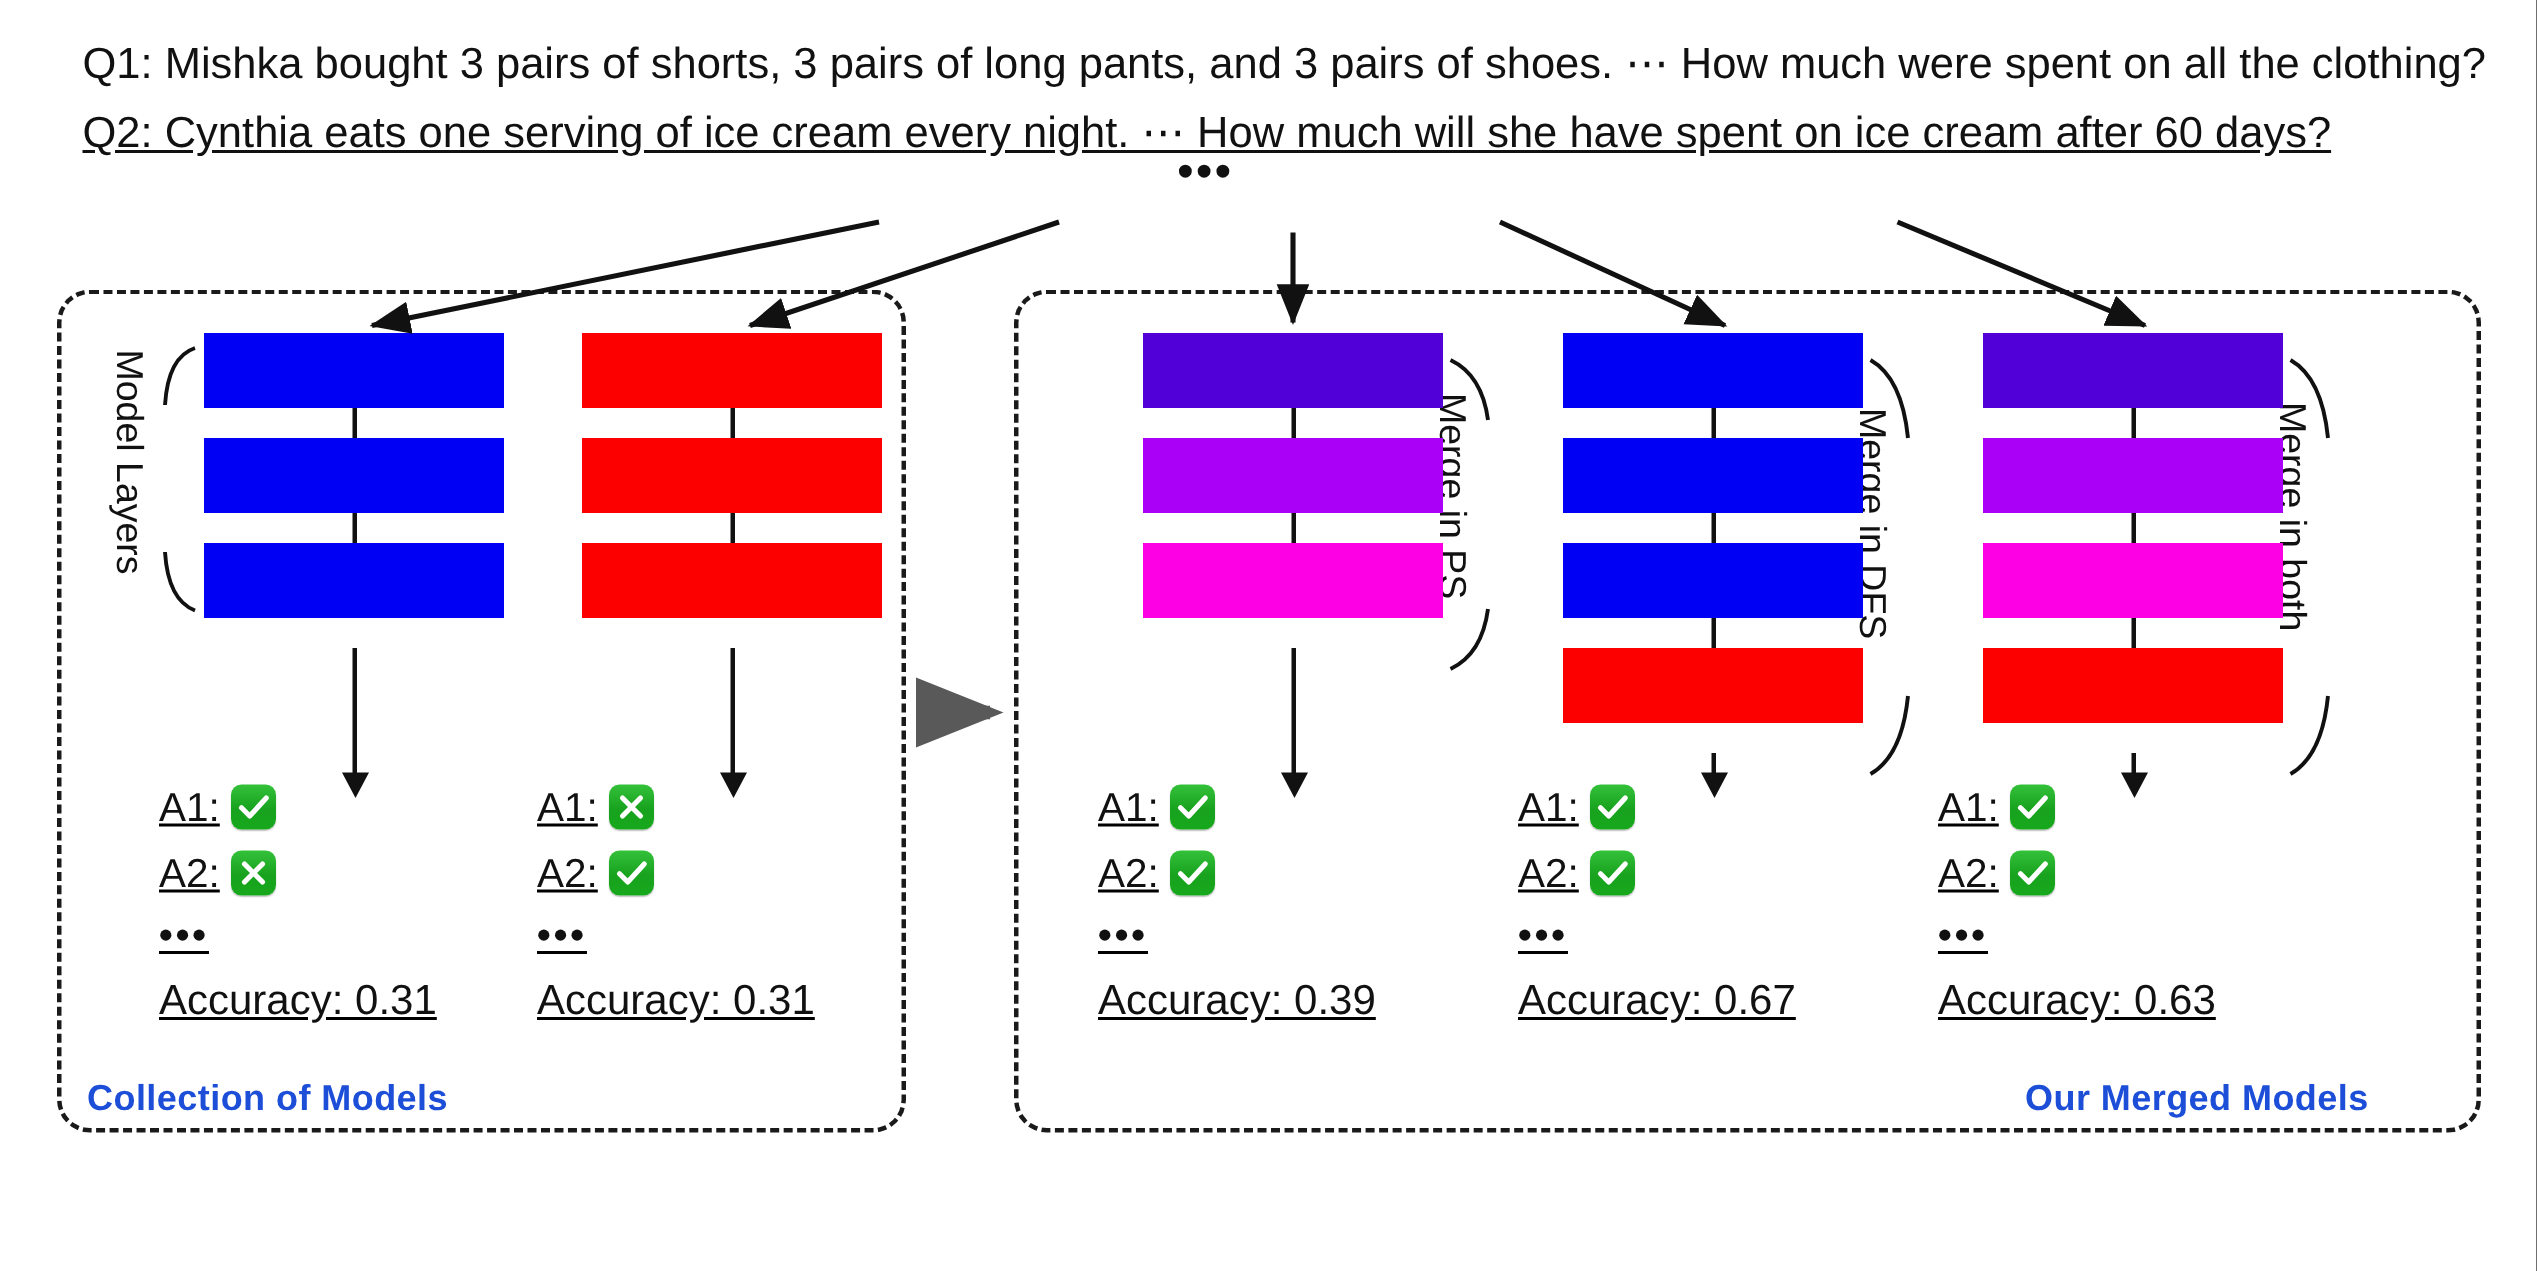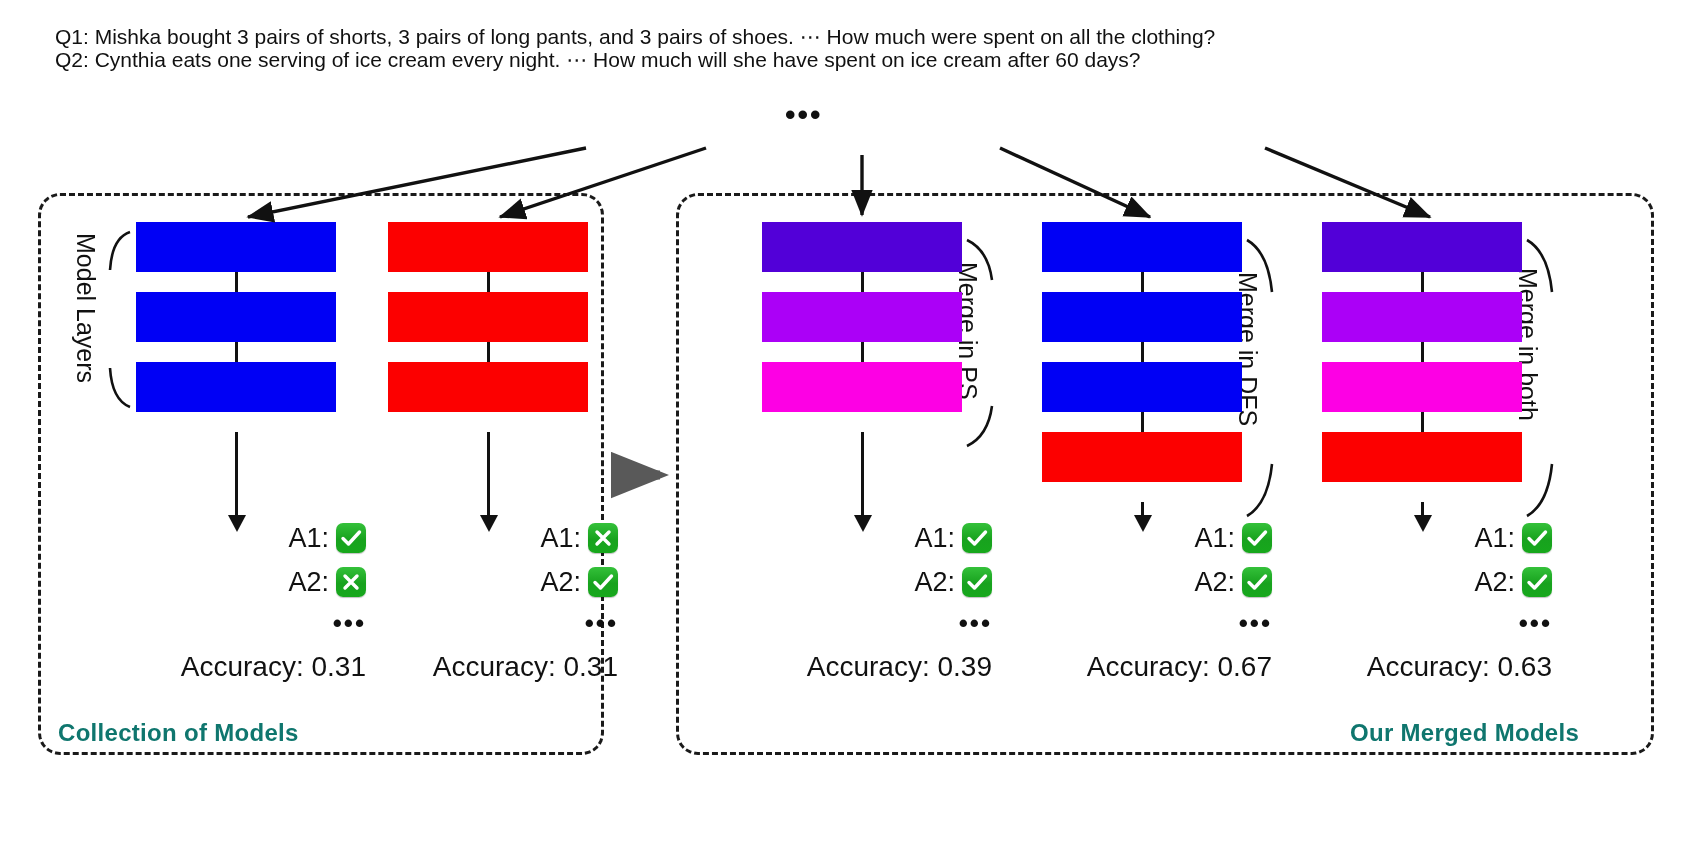--- a/index.html
+++ b/index.html
@@ -17,27 +17,27 @@
     height: 850px;
     background: #ffffff;
     margin: 0;
     overflow: hidden;
   }
 
   
   .qline {
     position: absolute;
     left: 55px;
-    font-size: 21px;
+    font-size: 29px;
     color: #111;
     white-space: nowrap;
     letter-spacing: 0px;
   }
   #q1 { top: 25px; }
-  #q2 { top: 48px; }
+  #q2 { top: 71px; text-decoration: underline; }
 
   
   .top-ellipsis {
     position: absolute;
     font-size: 30px;
     color: #111;
     font-weight: 700;
     letter-spacing: 2px;
     line-height: 1;
   }
@@ -50,21 +50,21 @@
     box-sizing: border-box;
     background: transparent;
   }
   #panel-left  { left: 38px;  top: 193px; width: 566px; height: 562px; }
   #panel-right { left: 676px; top: 193px; width: 978px; height: 562px; }
 
   .panel-label {
     position: absolute;
     font-size: 24px;
     font-weight: bold;
-    color: #0f766e;
+    color: #1d4ed8;
     letter-spacing: 0.3px;
   }
   #label-left  { left: 58px;  top: 719px; }
   #label-right { left: 1350px; top: 719px; }
 
   
   .model-col {
     position: absolute;
     top: 222px;
     width: 200px;
@@ -108,21 +108,22 @@
     width: 0; height: 0;
     border-left: 9px solid transparent;
     border-right: 9px solid transparent;
     border-top: 17px solid #111;
   }
 
   
   .answers {
     position: absolute;
     width: 260px;
-    text-align: right;
+    text-align: left;
+    text-decoration: underline;
   }
   .ans-row {
     font-size: 27px;
     color: #111;
     line-height: 44px;
     white-space: nowrap;
   }
   .badge {
     display: inline-block;
     vertical-align: -6px;

